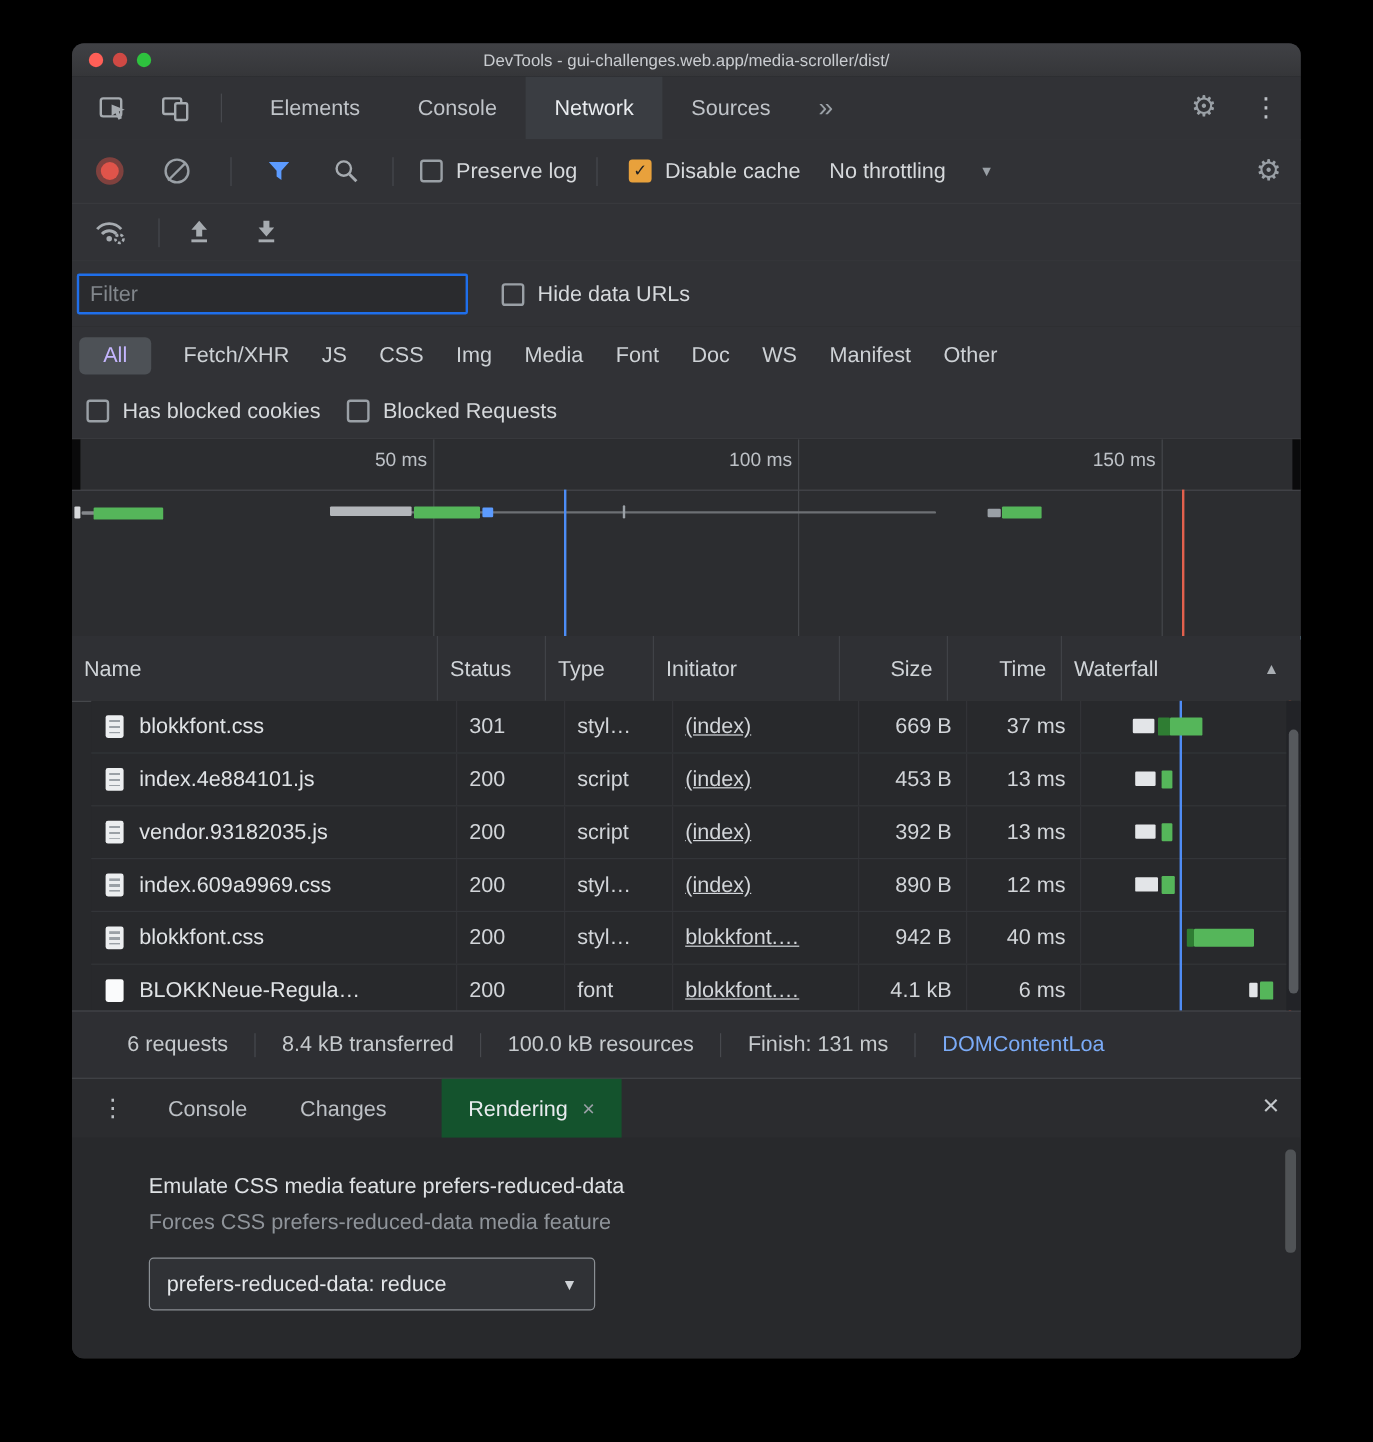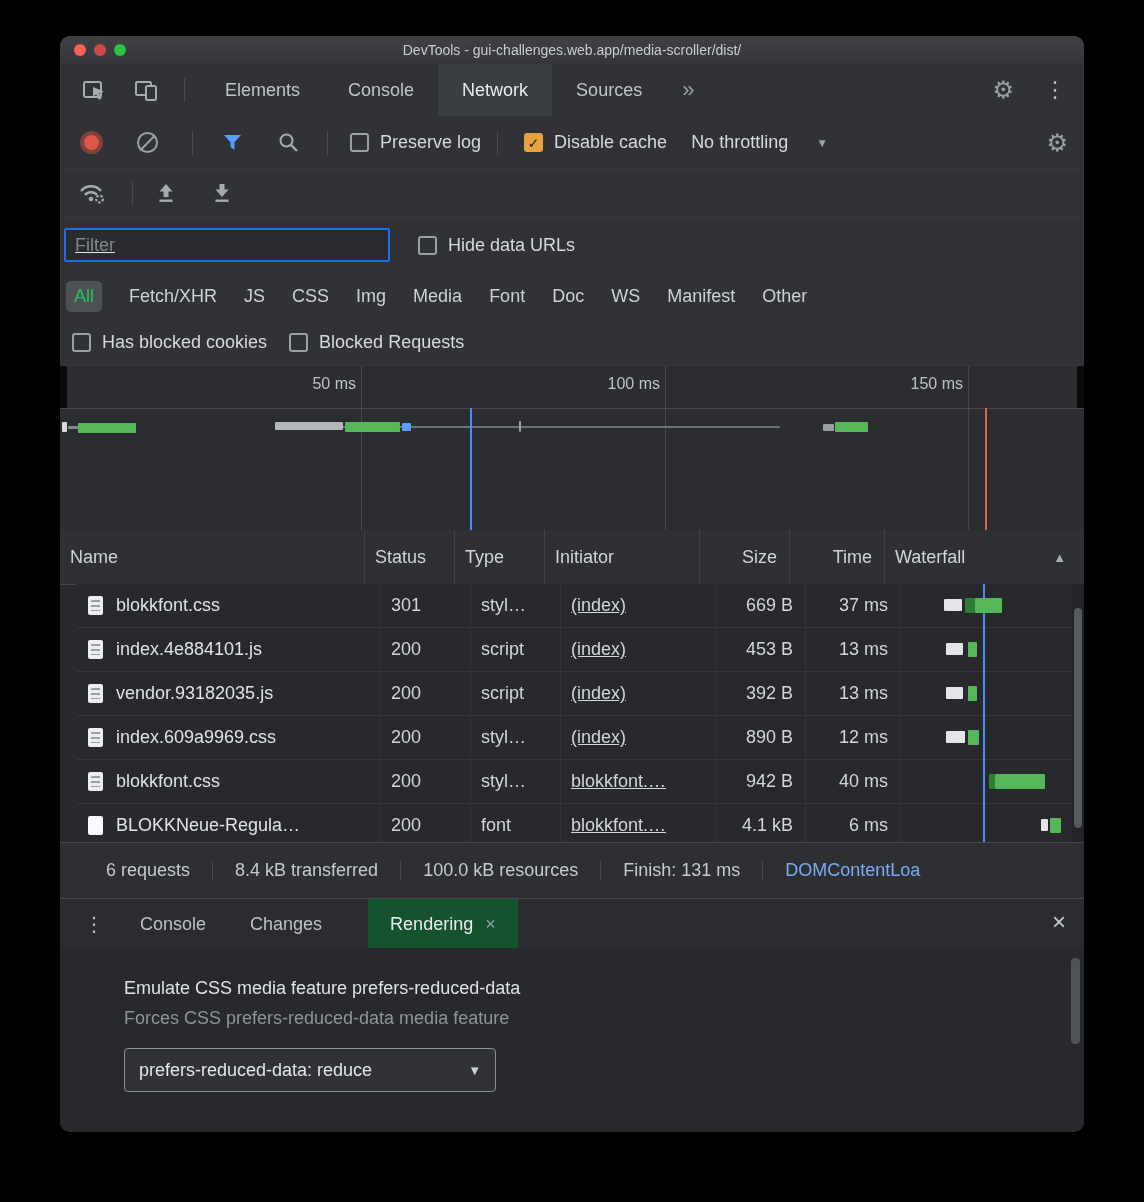--- a/index.html
+++ b/index.html
@@ -53,28 +53,28 @@
 
   
   .toolbar2{position:absolute;left:0;right:0;top:134px;height:48px;background:#313236;
             border-bottom:1px solid #38393d;display:flex;align-items:center;padding-left:18px;box-sizing:border-box;}
 
   
   .filterrow{position:absolute;left:0;right:0;top:182px;height:54px;background:#313236;
              display:flex;align-items:center;}
   .filter-input{margin-left:4px;width:326px;height:34px;box-sizing:border-box;background:#2a2b2e;
                 border:2px solid #1f6feb;border-radius:2px;color:#e3e6e9;font-size:18px;
-                padding:0 9px;outline:none;font-family:inherit;text-decoration:underline;}
+                padding:0 9px;outline:none;font-family:inherit;}
   .filter-input::placeholder{color:#82878c;}
 
   
   .pillsrow{position:absolute;left:0;right:0;top:236px;height:48px;background:#313236;
             display:flex;align-items:center;gap:27px;padding-left:6px;box-sizing:border-box;}
   .pill{color:#cdd1d5;font-size:18px;cursor:pointer;white-space:nowrap;}
-  .pill.active{background:#4d5156;color:#22c55e;padding:5px 8px;border-radius:5px;}
+  .pill.active{background:#4d5156;color:#c4b5fd;padding:5px 20px;border-radius:5px;}
 
   
   .blockedrow{position:absolute;left:0;right:0;top:284px;height:46px;background:#313236;
               border-bottom:1px solid #38393d;display:flex;align-items:center;gap:22px;
               padding-left:12px;box-sizing:border-box;}
 
   
   .overview{position:absolute;left:0;right:0;top:330px;height:164px;background:#2c2d30;
             border-bottom:3px solid #7dd3fc;overflow:hidden;}
   .ruler{position:absolute;left:0;right:0;top:0;height:42px;border-bottom:1px solid #46484c;}

